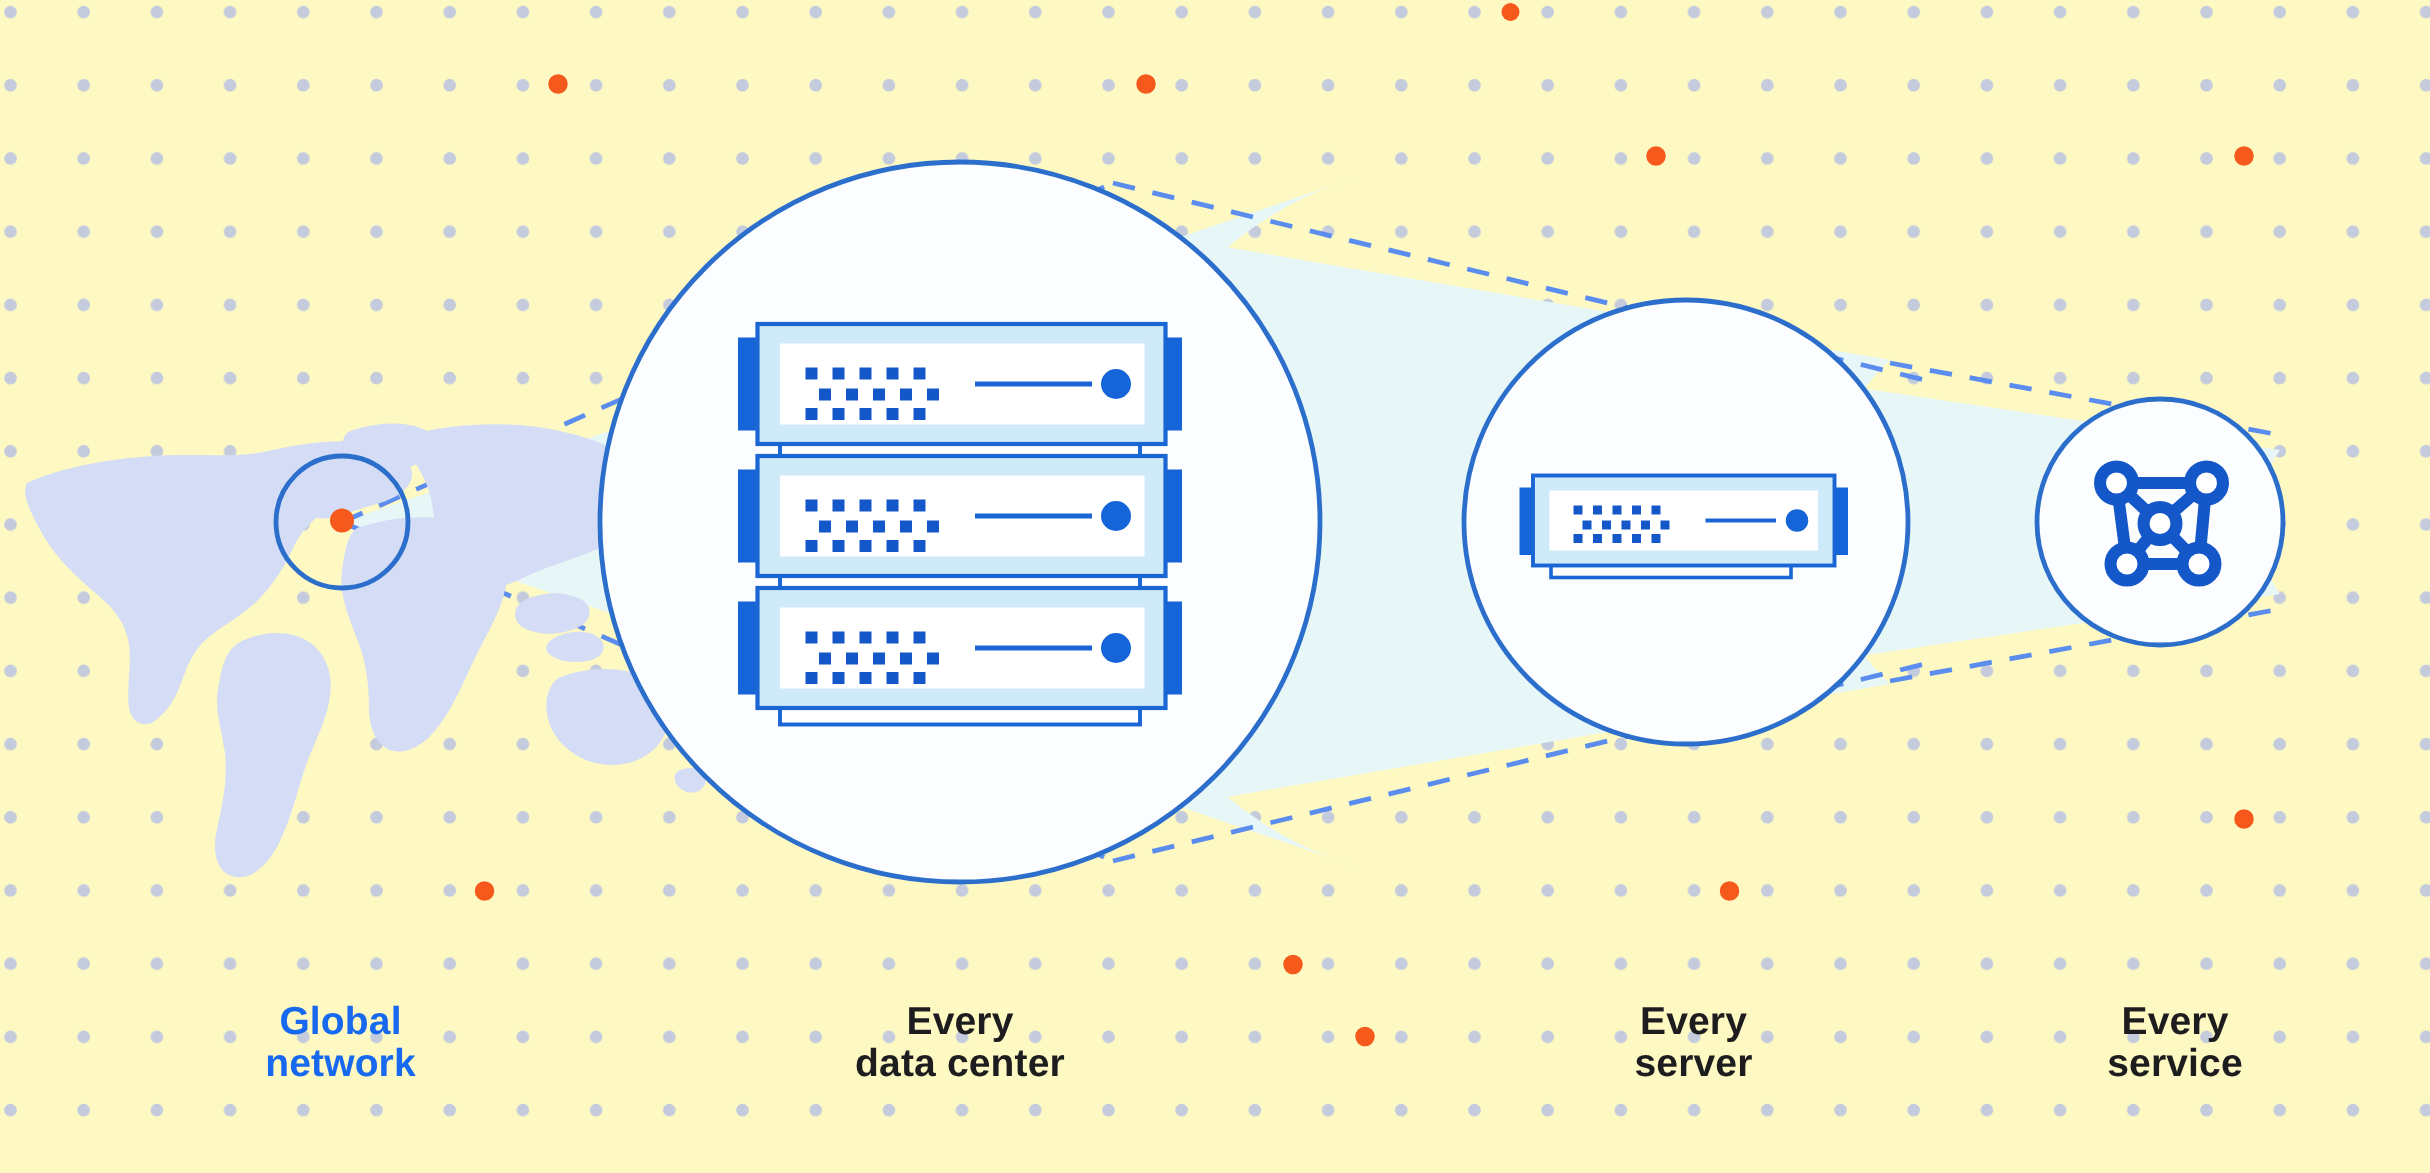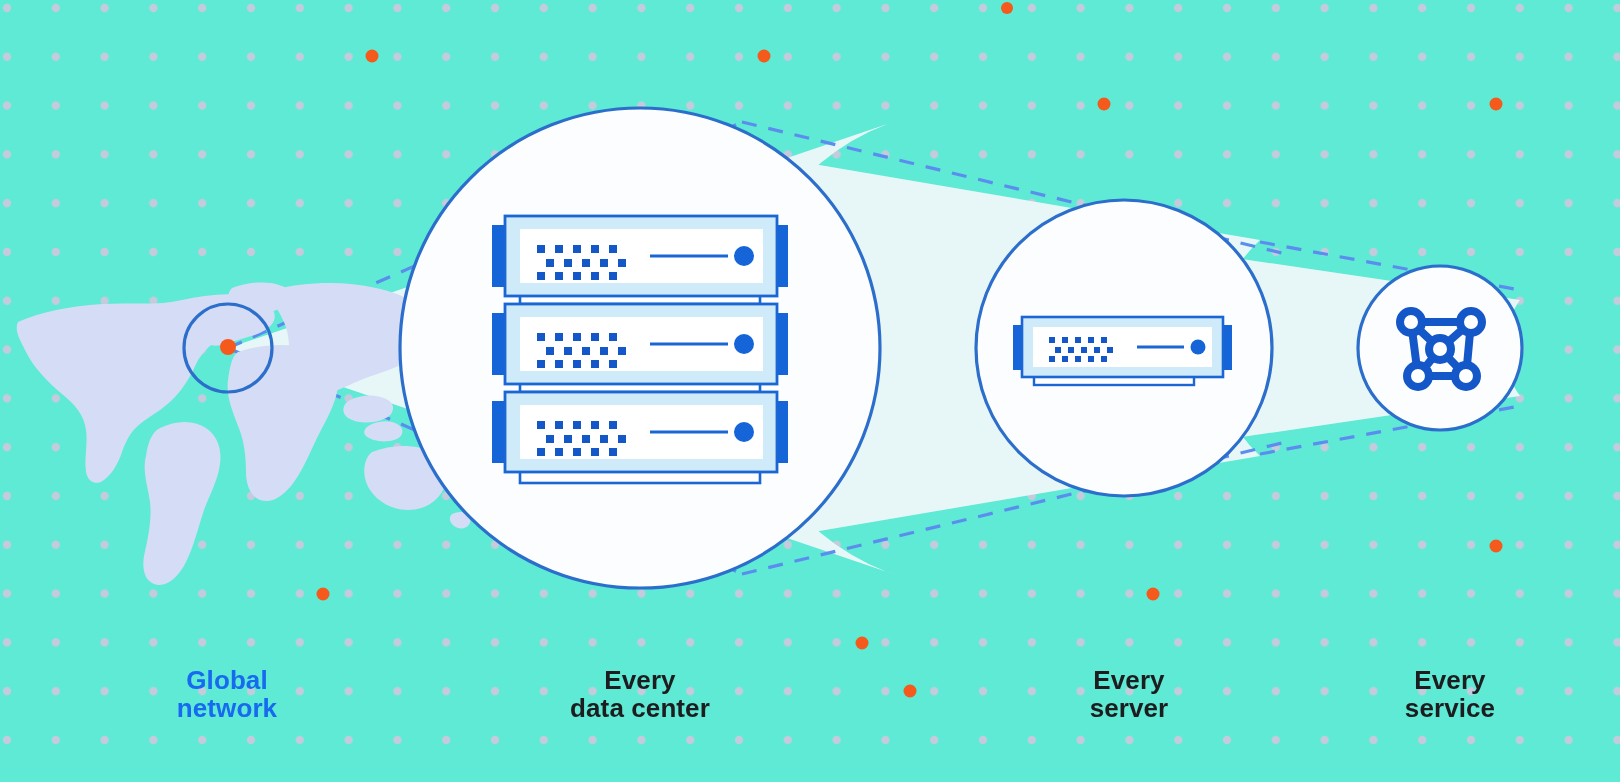--- a/index.html
+++ b/index.html
@@ -8,21 +8,21 @@
     background: #ffffff;
   }
   body {
     font-family: "Liberation Sans", sans-serif;
   }
   #stage {
     position: relative;
     width: 1620px;
     height: 782px;
     overflow: hidden;
-    background: #5eead4;
+    background: #fef9c3;
   }
   #scene {
     position: absolute;
     inset: 0;
     width: 1620px;
     height: 782px;
     display: block;
   }
   .label {
     position: absolute;

